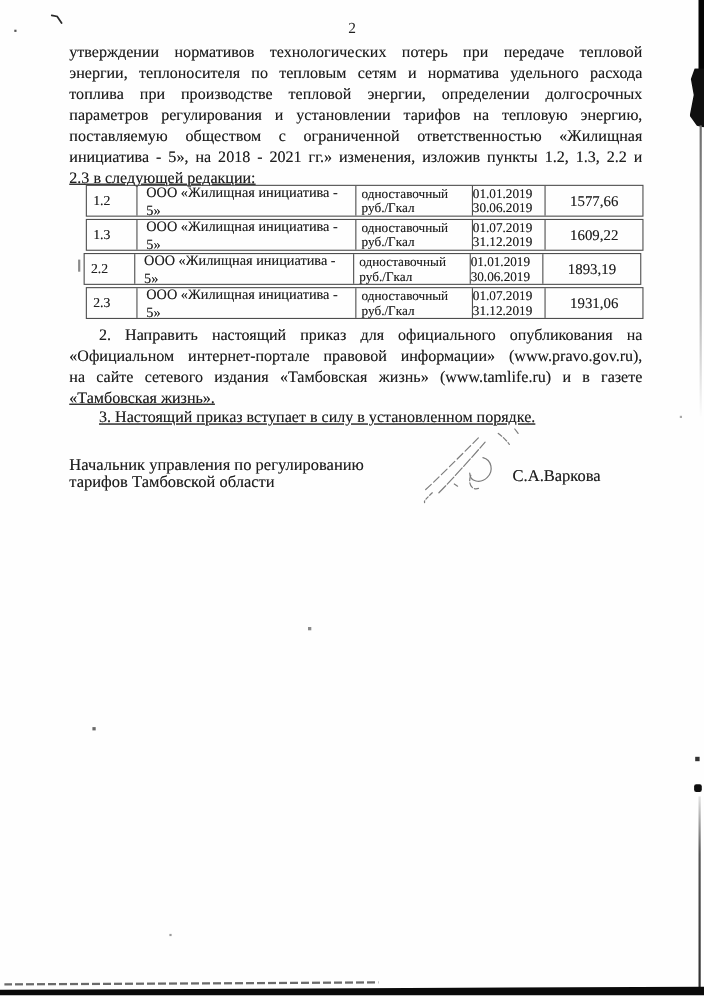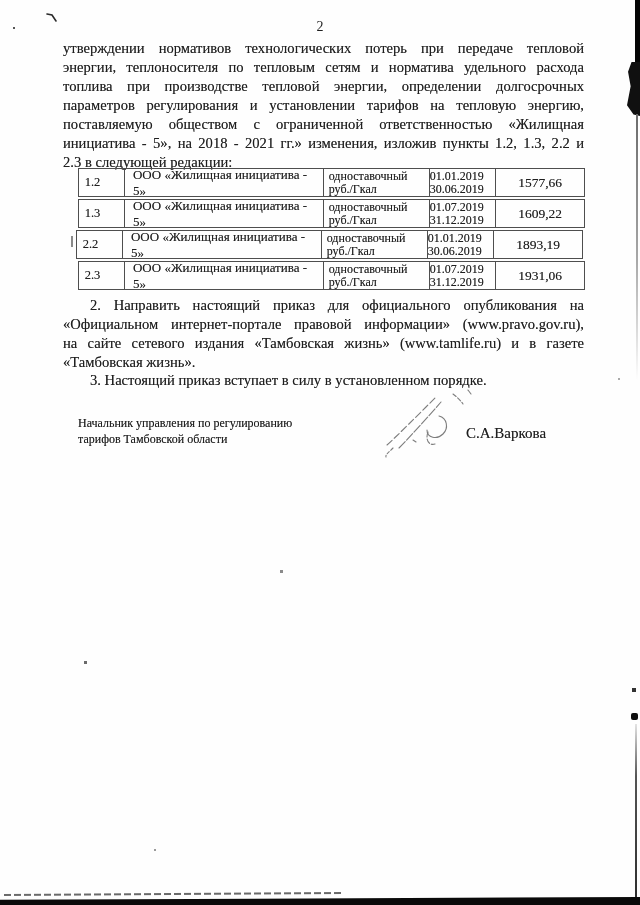--- a/index.html
+++ b/index.html
@@ -20,21 +20,21 @@
   }
   .para {
     position: absolute;
     left: 63px;
     width: 521px;
     font-size: 14.6px;
     line-height: 19px;
     text-shadow: 0 0 0.5px rgba(25,25,25,0.55);
   }
   .jline { text-align: justify; text-align-last: justify; white-space: nowrap; }
-  .jline-last { text-align: center; text-align-last: left; }
+  .jline-last { text-align: center; text-align-last: left; text-decoration: underline; }
   .indent { padding-left: 27px; }
   .p1 { top: 39px; }
   .p2 { top: 296px; }
   .p3 { top: 371px; }
 
   
   .ttable { position: absolute; left: 78px; top: 168px; width: 507px; }
   .t-row {
     display: flex;
     border: 1px solid #4e4e4e;
@@ -51,23 +51,22 @@
   .t-cell + .t-cell { border-left: 1px solid #4e4e4e; }
   .c-num   { width: 28px;  align-items: center; font-size: 12.5px; }
   .c-comp  { width: 206px; padding-left: 8px;  font-size: 13px; margin-left: 18px; }
   .c-type  { width: 110px; padding-left: 5px;  font-size: 12px; line-height: 13px; }
   .c-dates { width: 69px;  font-size: 12px; line-height: 13px; }
   .c-val   { width: 92px;  align-items: center; font-size: 13.5px; }
 
   
   .sig-title {
     position: absolute; left: 63px; top: 416px;
-    font-size: 12px; line-height: 15.5px;
+    font-size: 15px; line-height: 15.5px;
     text-shadow: 0 0 0.5px rgba(25,25,25,0.55);
-    margin-left: 15px;
   }
   .sig-name {
     position: absolute; left: 466px; top: 425px;
     font-size: 15px;
     text-shadow: 0 0 0.5px rgba(25,25,25,0.55);
   }
   .sig-svg { position: absolute; left: 383px; top: 388px; }
 
   
   .a { position: absolute; }

